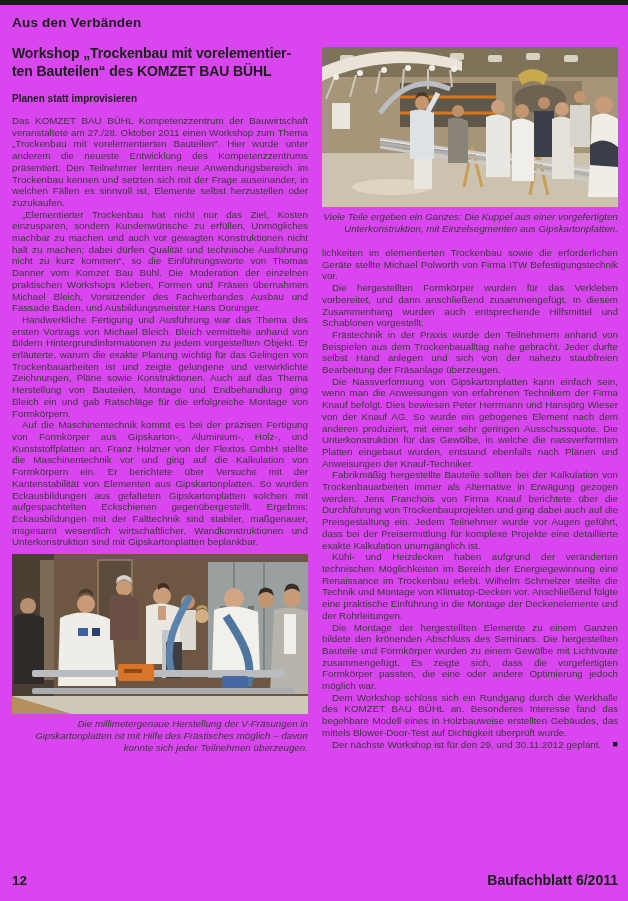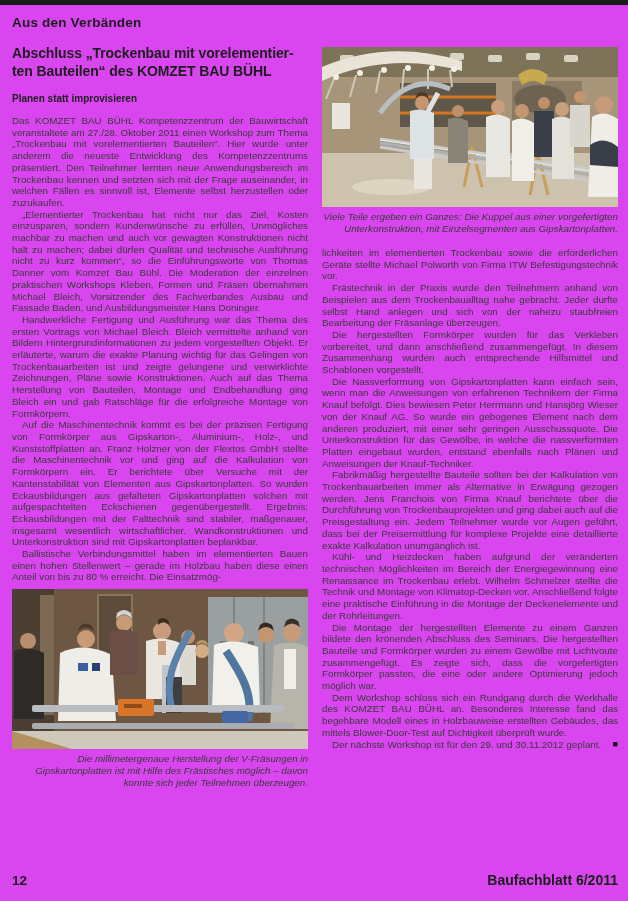--- a/index.html
+++ b/index.html
@@ -76,30 +76,29 @@
 
 <div id="page">
   <div id="top-rule"></div>
 
   <div id="content">
     <div class="section-header">Aus den Verbänden</div>
 
     <div id="cols">
 
       <div class="col">
-        <h1 class="title"><span>Abschluss „Trockenbau mit vorelementier-</span><br><span>ten Bauteilen“ des KOMZET BAU BÜHL</span></h1>
+        <h1 class="title"><span>Workshop „Trockenbau mit vorelementier-</span><br><span>ten Bauteilen“ des KOMZET BAU BÜHL</span></h1>
 
         <div class="subtitle">Planen statt improvisieren</div>
 
         <div class="bodytext">
           <p>Das KOMZET BAU BÜHL Kompetenzzentrum der Bauwirtschaft veranstaltete am 27./28. Oktober 2011 einen Workshop zum Thema „Trockenbau mit vorelementierten Bauteilen“. Hier wurde unter anderem die neueste Entwicklung des Kompetenzzentrums präsentiert. Den Teilnehmer lernten neue Anwendungsbereich im Trockenbau kennen und setzten sich mit der Frage auseinander, in welchen Fällen es sinnvoll ist, Elemente selbst herzustellen oder zuzukaufen.</p>
           <p class="indent">„Elementierter Trockenbau hat nicht nur das Ziel, Kosten einzusparen, sondern Kundenwünsche zu erfüllen, Unmögliches machbar zu machen und auch vor gewagten Konstruktionen nicht halt zu machen; dabei dürfen Qualität und technische Ausführung nicht zu kurz kommen“, so die Einführungsworte von Thomas Danner vom Komzet Bau Bühl. Die Moderation der einzelnen praktischen Workshops Kleben, Formen und Fräsen übernahmen Michael Bleich, Vorsitzender des Fachverbandes Ausbau und Fassade Baden, und Ausbildungsmeister Hans Doninger.</p>
           <p class="indent">Handwerkliche Fertigung und Ausführung war das Thema des ersten Vortrags von Michael Bleich. Bleich vermittelte anhand von Bildern Hintergrundinformationen zu jedem vorgestellten Objekt. Er erläuterte, warum die exakte Planung wichtig für das Gelingen von Trockenbauarbeiten ist und zeigte gelungene und verwirklichte Zeichnungen, Pläne sowie Konstruktionen. Auch auf das Thema Herstellung von Bauteilen, Montage und Endbehandlung ging Bleich ein und gab Ratschläge für die erfolgreiche Montage von Formkörpern.</p>
           <p class="indent">Auf die Maschinentechnik kommt es bei der präzisen Fertigung von Formkörper aus Gipskarton-, Aluminium-, Holz-, und Kunststoffplatten an. Franz Holzner von der Flextos GmbH stellte die Maschinentechnik vor und ging auf die Kalkulation von Formkörpern ein. Er berichtete über Versuche mit der Kantenstabilität von Elementen aus Gipskartonplatten. So wurden Eckausbildungen aus gefalteten Gipskartonplatten solchen mit aufgespachtelten Eckschienen gegenübergestellt. Ergebnis: Eckausbildungen mit der Falttechnik sind stabiler, maßgenauer, insgesamt wesentlich wirtschaftlicher. Wandkonstruktionen und Unterkonstruktion sind mit Gipskartonplatten beplankbar.</p>
-          <p class="indent">Ballistische Verbindungsmittel haben im elementierten Bauen einen hohen Stellenwert – gerade im Holzbau haben diese einen Anteil von bis zu 80 % erreicht. Die Einsatzmög-</p>
         </div>
 
         <svg class="photo" viewBox="0 0 296 160" xmlns="http://www.w3.org/2000/svg">
           <rect x="0" y="0" width="296" height="160" fill="#6e5742"></rect>
           <rect x="0" y="0" width="42" height="160" fill="#4b3e32"></rect>
           <rect x="28" y="6" width="14" height="120" fill="#7c6a55"></rect>
           <rect x="86" y="6" width="34" height="66" fill="#5d4c3b" stroke="#8a7358" stroke-width="2"></rect>
           <rect x="196" y="8" width="100" height="116" fill="#99a09f"></rect>
           <line x1="222" y1="8" x2="222" y2="124" stroke="#7d8483" stroke-width="2"></line>
           <line x1="252" y1="8" x2="252" y2="124" stroke="#7d8483" stroke-width="2"></line>
@@ -251,22 +250,22 @@
             <circle cx="282" cy="58" r="9" fill="#c79a78"></circle>
               <path d="M270,70 Q282,62 296,72 L296,150 L266,150 Z" fill="#efede6"></path>
             <path d="M268,98 Q282,88 296,100 L296,120 L268,118 Z" fill="#3a3e48"></path>
           </g>
         </svg>
 
         <p class="caption">Viele Teile ergeben ein Ganzes: Die Kuppel aus einer vorgefertigten Unterkonstruktion, mit Einzelsegmenten aus Gipskartonplatten.</p>
 
         <div class="bodytext right-body">
           <p>lichkeiten im elementierten Trockenbau sowie die erforderlichen Geräte stellte Michael Polworth von Firma ITW Befestigungstechnik vor.</p>
+          <p class="indent">Die hergestellten Formkörper wurden für das Verkleben vorbereitet, und dann anschließend zusammengefügt. In diesem Zusammenhang wurden auch entsprechende Hilfsmittel und Schablonen vorgestellt.</p>
           <p class="indent">Frästechnik in der Praxis wurde den Teilnehmern anhand von Beispielen aus dem Trockenbaualltag nahe gebracht. Jeder durfte selbst Hand anlegen und sich von der nahezu staubfreien Bearbeitung der Fräsanlage überzeugen.</p>
-          <p class="indent">Die hergestellten Formkörper wurden für das Verkleben vorbereitet, und dann anschließend zusammengefügt. In diesem Zusammenhang wurden auch entsprechende Hilfsmittel und Schablonen vorgestellt.</p>
           <p class="indent">Die Nassverformung von Gipskartonplatten kann einfach sein, wenn man die Anweisungen von erfahrenen Technikern der Firma Knauf befolgt. Dies bewiesen Peter Herrmann und Hansjörg Wieser von der Knauf AG. So wurde ein gebogenes Element nach dem anderen produziert, mit einer sehr geringen Ausschussquote. Die Unterkonstruktion für das Gewölbe, in welche die nassverformten Platten eingebaut wurden, entstand ebenfalls nach Plänen und Anweisungen der Knauf-Techniker.</p>
           <p class="indent">Fabrikmäßig hergestellte Bauteile sollten bei der Kalkulation von Trockenbauarbeiten immer als Alternative in Erwägung gezogen werden. Jens Franchois von Firma Knauf berichtete über die Durchführung von Trockenbauprojekten und ging dabei auch auf die Preisgestaltung ein. Jedem Teilnehmer wurde vor Augen geführt, dass bei der Preisermittlung für komplexe Projekte eine detaillierte exakte Kalkulation unumgänglich ist.</p>
           <p class="indent">Kühl- und Heizdecken haben aufgrund der veränderten technischen Möglichkeiten im Bereich der Energiegewinnung eine Renaissance im Trockenbau erlebt. Wilhelm Schmelzer stellte die Technik und Montage von Klimatop-Decken vor. Anschließend folgte eine praktische Einführung in die Montage der Deckenelemente und der Rohrleitungen.</p>
           <p class="indent">Die Montage der hergestellten Elemente zu einem Ganzen bildete den krönenden Abschluss des Seminars. Die hergestellten Bauteile und Formkörper wurden zu einem Gewölbe mit Lichtvoute zusammengefügt. Es zeigte sich, dass die vorgefertigten Formkörper passten, die eine oder andere Optimierung jedoch möglich war.</p>
           <p class="indent">Dem Workshop schloss sich ein Rundgang durch die Werkhalle des KOMZET BAU BÜHL an. Besonderes Interesse fand das begehbare Modell eines in Holzbauweise erstellten Gebäudes, das mittels Blower-Door-Test auf Dichtigkeit überprüft wurde.</p>
           <p class="indent lastpara"><span>Der nächste Workshop ist für den 29. und 30.11.2012 geplant.</span><span class="endmark">■</span></p>
         </div>
       </div>
 
     </div>

